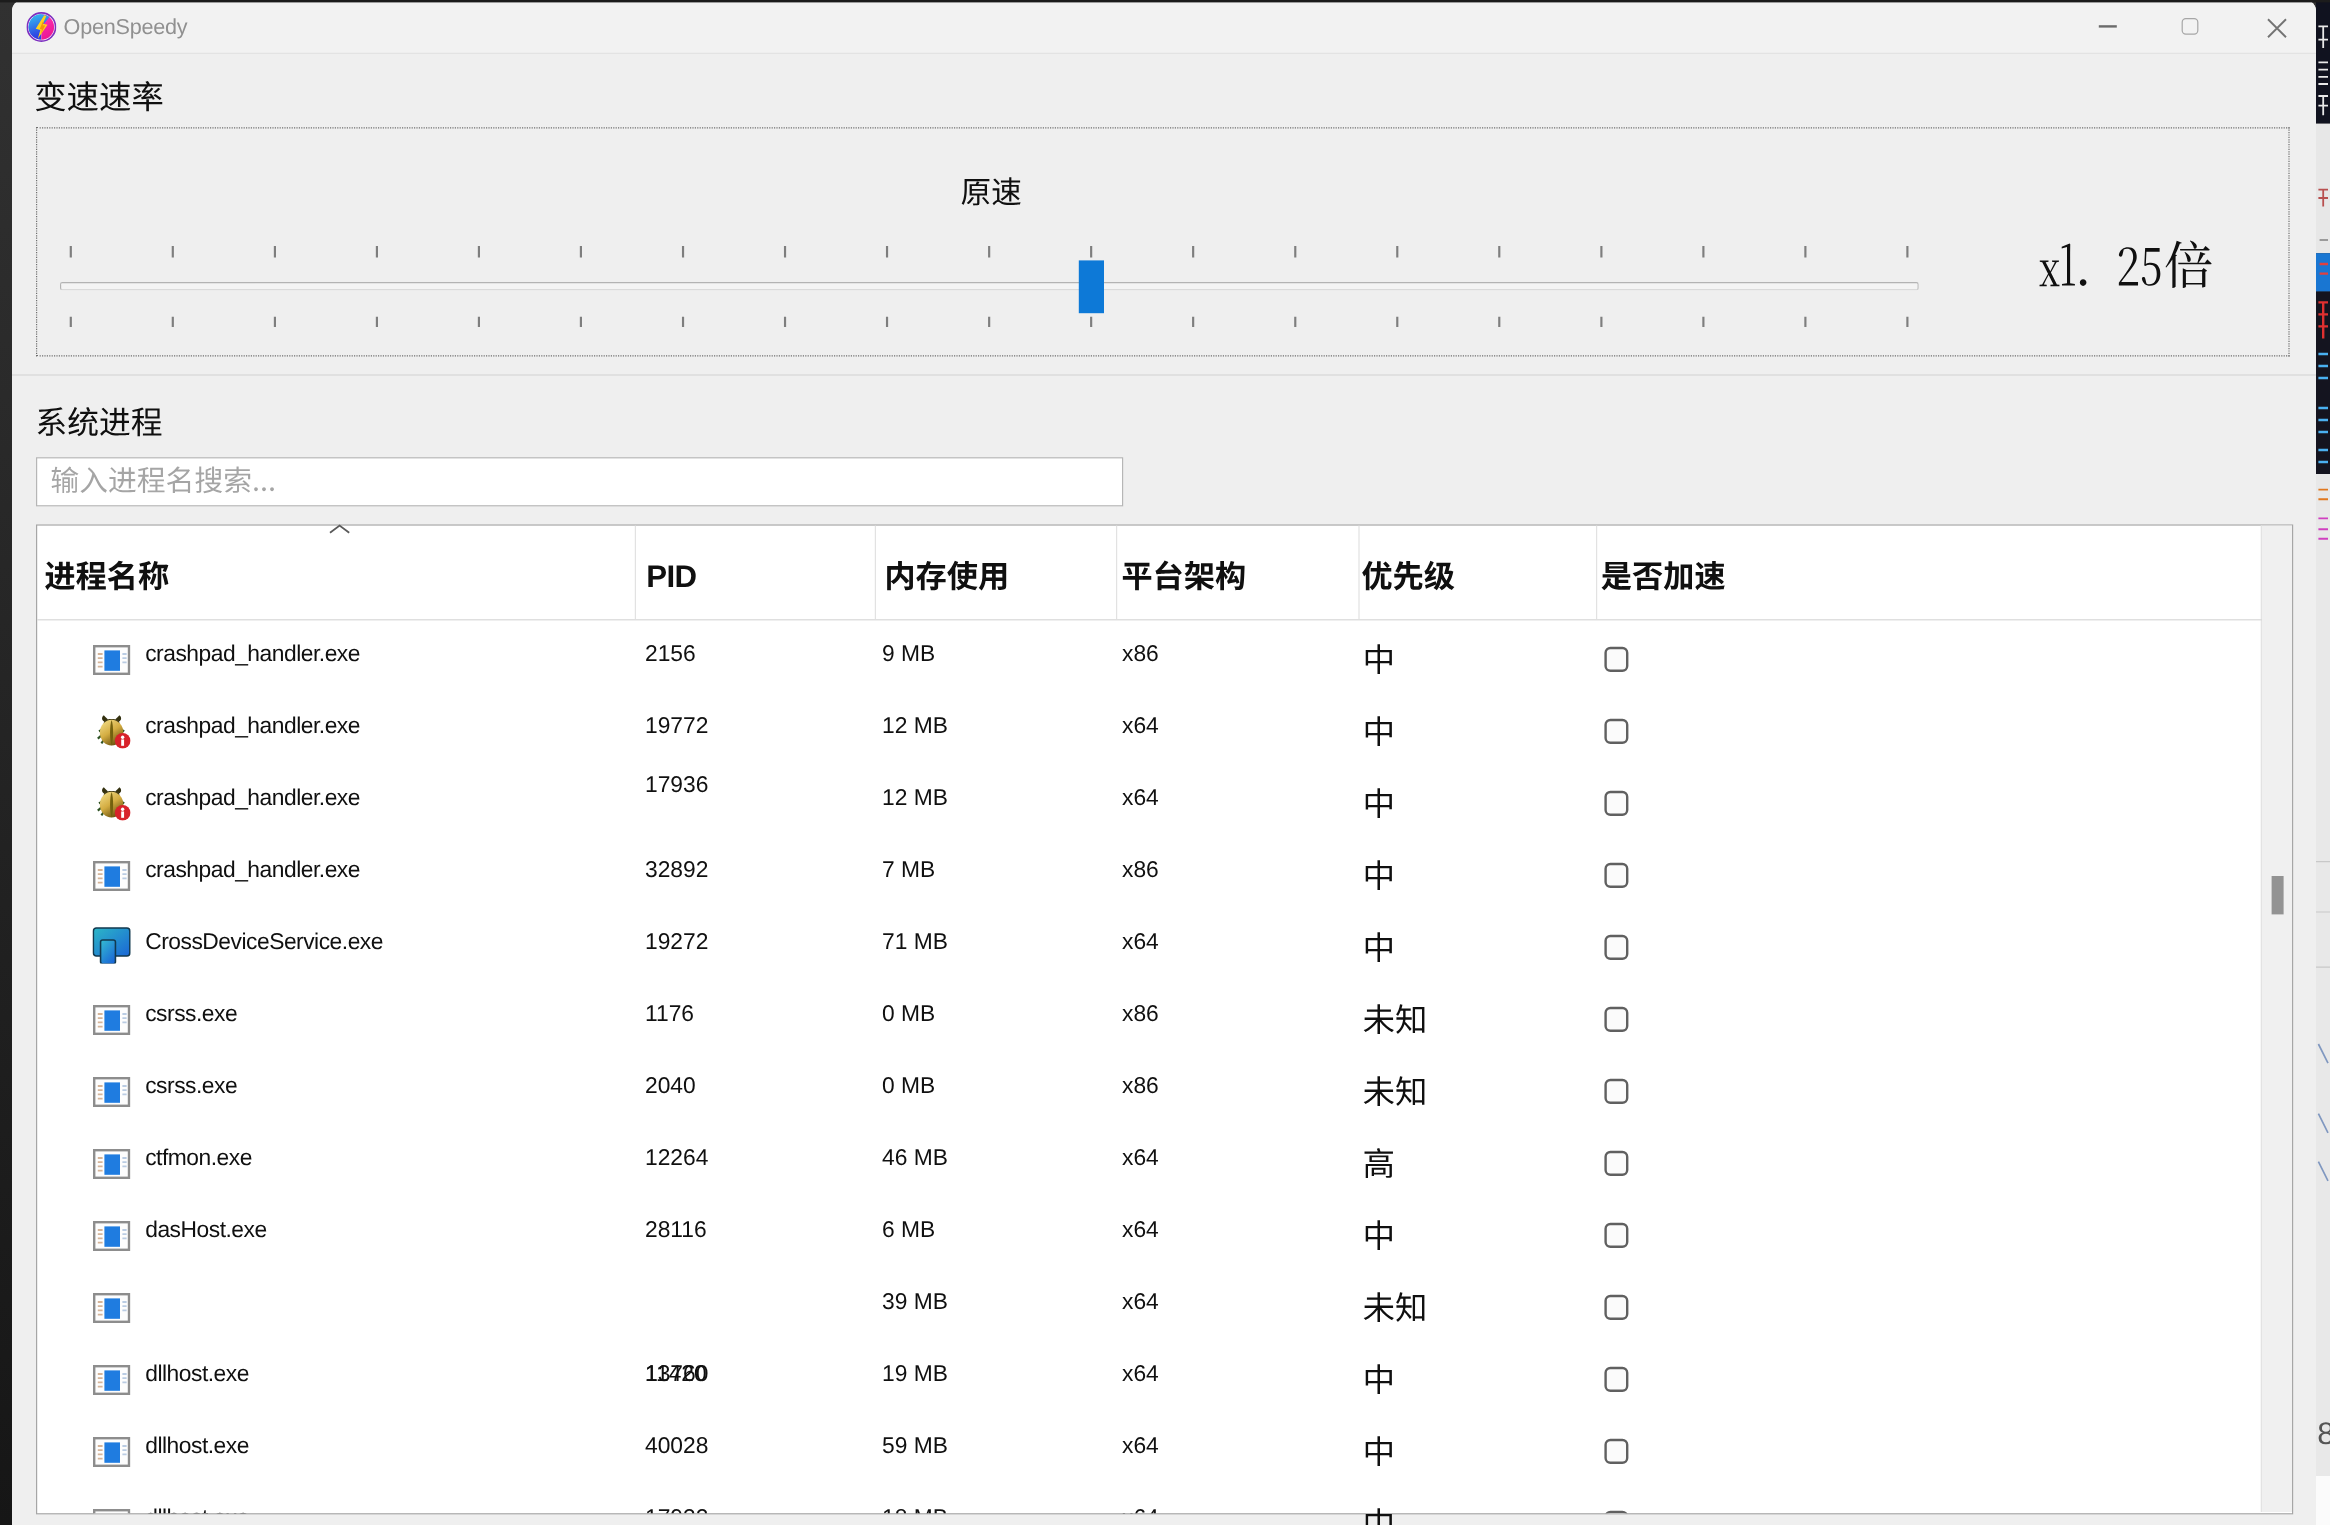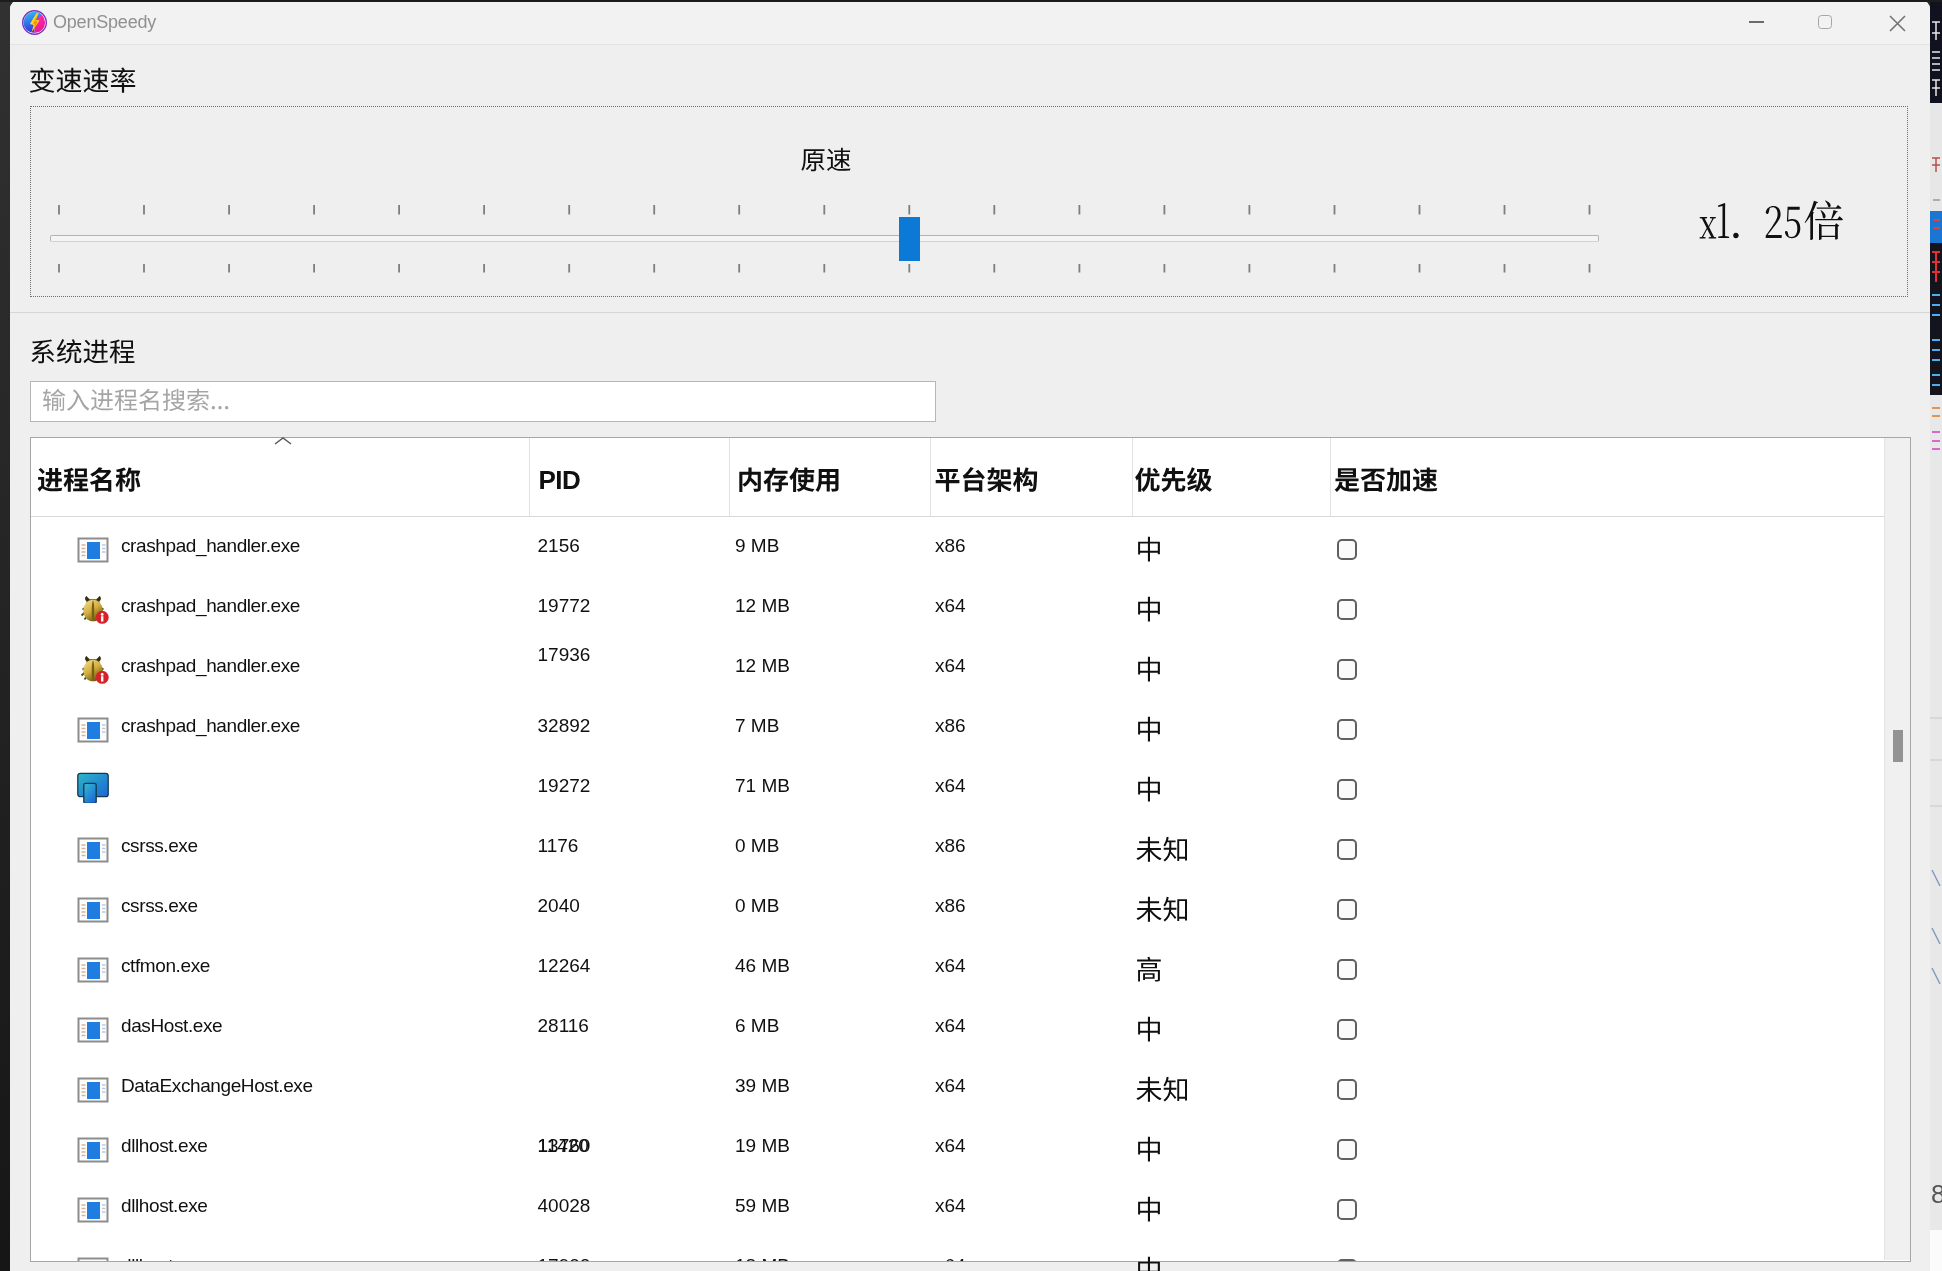--- a/index.html
+++ b/index.html
@@ -94,20 +94,21 @@
           <use href="#ic_win"></use>
         </svg></div>
 <div class="rt nm" style="left:111px;top:697px">crashpad_handler.exe</div>
 <div class="rt" style="left:527.5px;top:697px">32892</div>
 <div class="rt" style="left:725px;top:697px">7 MB</div>
 <div class="rt" style="left:925px;top:697px">x86</div>
 <div class="cb" style="top:718.5px"></div>
 <div class="ric" style="top:771px"><svg width="32" height="32" viewBox="0 0 32 32">
           <use href="#ic_cross"></use>
         </svg></div>
+<div class="rt nm" style="left:111px;top:757px">CrossDeviceService.exe</div>
 <div class="rt" style="left:527.5px;top:757px">19272</div>
 <div class="rt" style="left:725px;top:757px">71 MB</div>
 <div class="rt" style="left:925px;top:757px">x64</div>
 <div class="cb" style="top:778.5px"></div>
 <div class="ric" style="top:833.5px"><svg width="32" height="32" viewBox="0 0 32 32">
           <use href="#ic_win"></use>
         </svg></div>
 <div class="rt nm" style="left:111px;top:817px">csrss.exe</div>
 <div class="rt" style="left:527.5px;top:817px">1176</div>
 <div class="rt" style="left:725px;top:817px">0 MB</div>
@@ -133,21 +134,20 @@
           <use href="#ic_win"></use>
         </svg></div>
 <div class="rt nm" style="left:111px;top:997px">dasHost.exe</div>
 <div class="rt" style="left:527.5px;top:997px">28116</div>
 <div class="rt" style="left:725px;top:997px">6 MB</div>
 <div class="rt" style="left:925px;top:997px">x64</div>
 <div class="cb" style="top:1018.5px"></div>
 <div class="ric" style="top:1073.5px"><svg width="32" height="32" viewBox="0 0 32 32">
           <use href="#ic_win"></use>
         </svg></div>
-<div class="rt nm" style="left:111px;top:1057px">DataExchangeHost.exe</div>
 <div class="rt" style="left:527.5px;top:1117px">13760</div>
 <div class="rt" style="left:725px;top:1057px">39 MB</div>
 <div class="rt" style="left:925px;top:1057px">x64</div>
 <div class="cb" style="top:1078.5px"></div>
 <div class="ric" style="top:1133.5px"><svg width="32" height="32" viewBox="0 0 32 32">
           <use href="#ic_win"></use>
         </svg></div>
 <div class="rt nm" style="left:111px;top:1117px">dllhost.exe</div>
 <div class="rt" style="left:527.5px;top:1117px">11420</div>
 <div class="rt" style="left:725px;top:1117px">19 MB</div>

